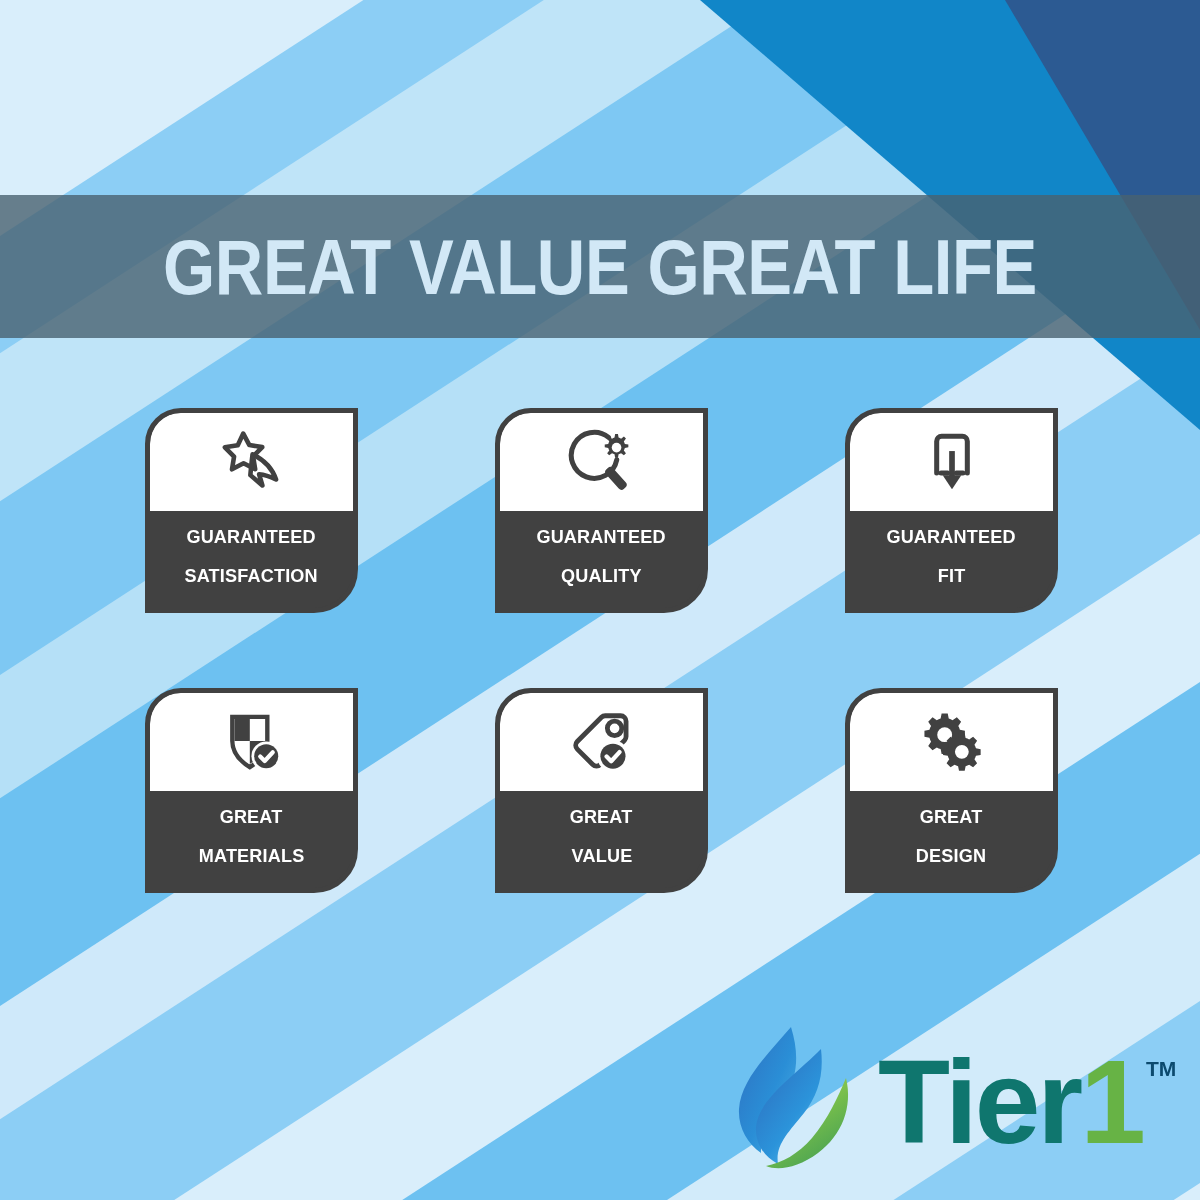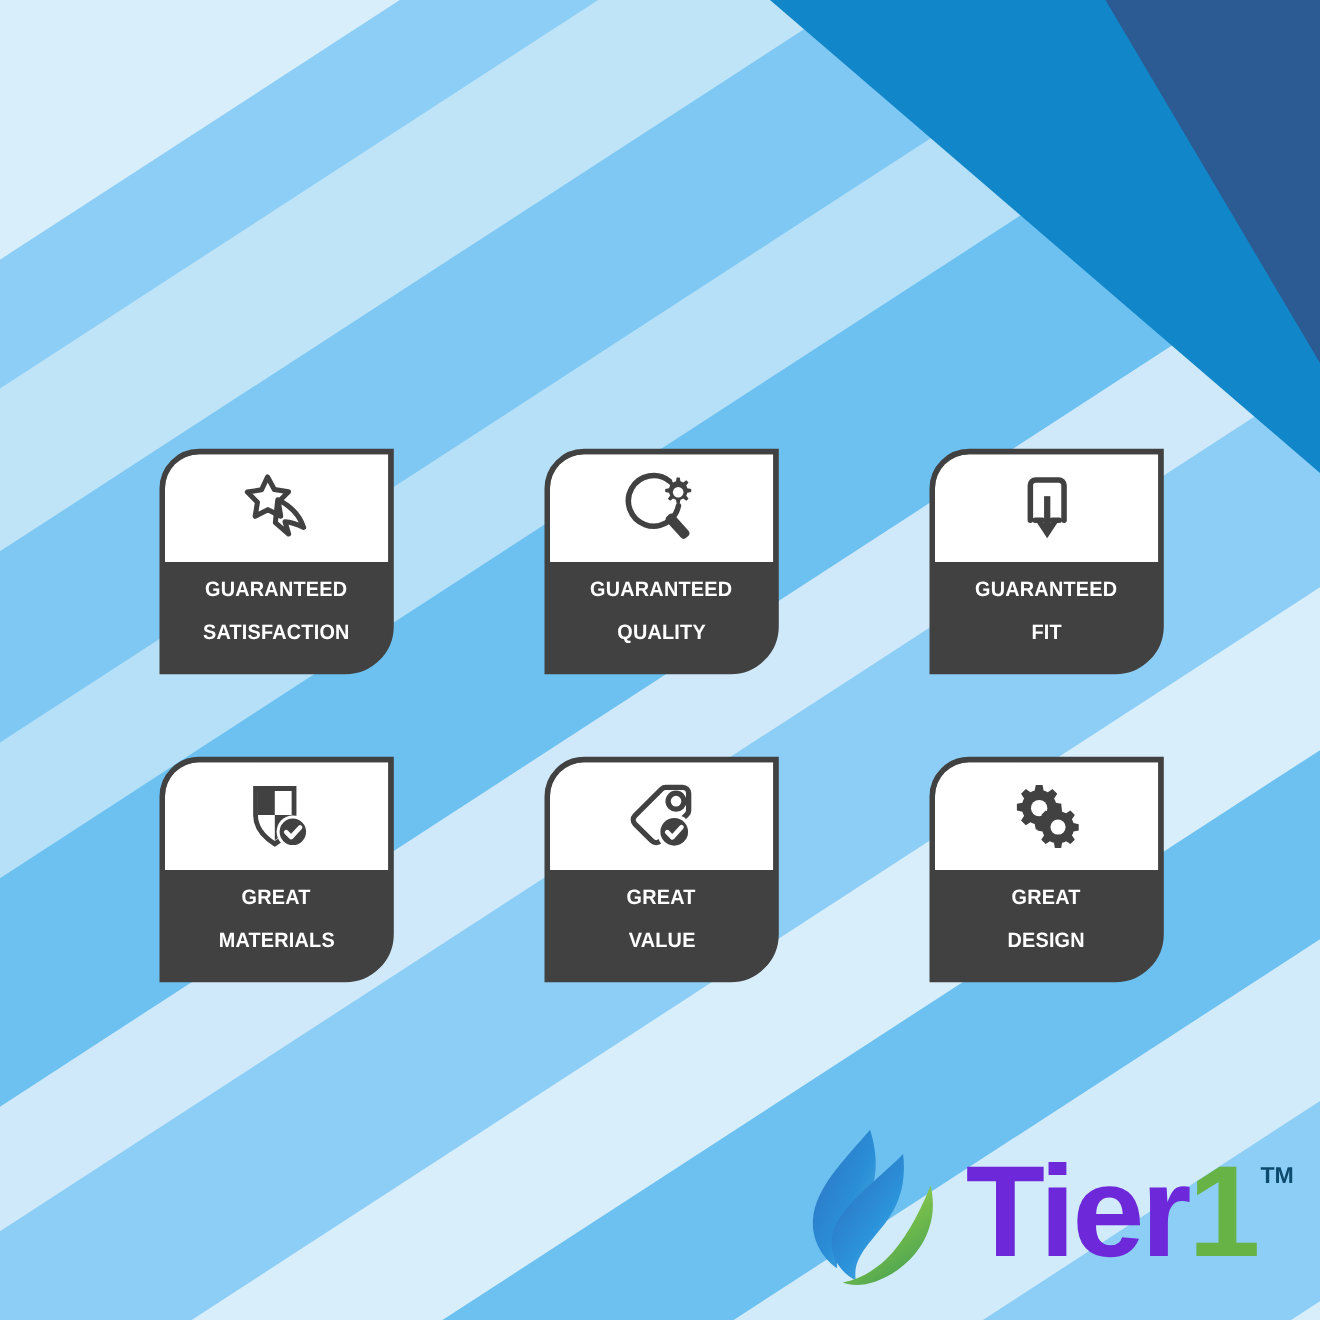--- a/index.html
+++ b/index.html
@@ -139,21 +139,21 @@
     height: 158px;
     flex: none;
   }
   #logo-wordmark {
     position: relative;
     margin-left: 6px;
     display: flex;
     align-items: baseline;
   }
   #logo-word-tier {
-    color: #6d28d9;
+    color: #0f766e;
     font-size: 118px;
     font-weight: 700;
     line-height: 1;
     letter-spacing: -3px;
   }
   #logo-word-one {
     color: #67b345;
     font-size: 118px;
     font-weight: 700;
     line-height: 1;
@@ -188,20 +188,23 @@
         <div class="stripe" style="top: 1180px; height: 150px; background: rgb(210, 235, 250);"></div>
         <div class="stripe" style="top: 1330px; height: 180px; background: rgb(140, 206, 245);"></div>
         <div class="stripe" style="top: 1510px; height: 160px; background: rgb(217, 238, 251);"></div>
       </div>
     <svg id="corner-host" width="1200" height="1200" viewBox="0 0 1200 1200" style="position:absolute;inset:0;">
         <polygon points="700,0 1200,0 1200,430" fill="#1186c8"></polygon>
         <polygon points="1005,0 1200,0 1200,330" fill="#2c5a92"></polygon>
       </svg>
   </div>
 
+  <div id="headline-banner">
+    <div id="headline-text">GREAT VALUE GREAT LIFE</div>
+  </div>
 
   <div id="feature-grid">
 
     <div class="feature-card">
       <div class="card-icon-panel">
         <svg viewBox="0 0 64 64">
           <g fill="none" stroke="#414141" stroke-width="4.2" stroke-linejoin="round" stroke-linecap="round">
             <path d="M24 6 L29.6 16.5 L41.4 18.4 L33 26.9 L34.9 38.6 L24.3 33.2 L13.7 38.7 L15.6 27 L7.2 18.6 L19 16.7 Z"></path>
             <path d="M32.5 25 C41 29 50 36 54 48 C48 45 43 43.5 38.5 43.2 L41.5 53.5 L30.5 44 C31 38 31.8 31 32.5 25 Z"></path>
           </g>

